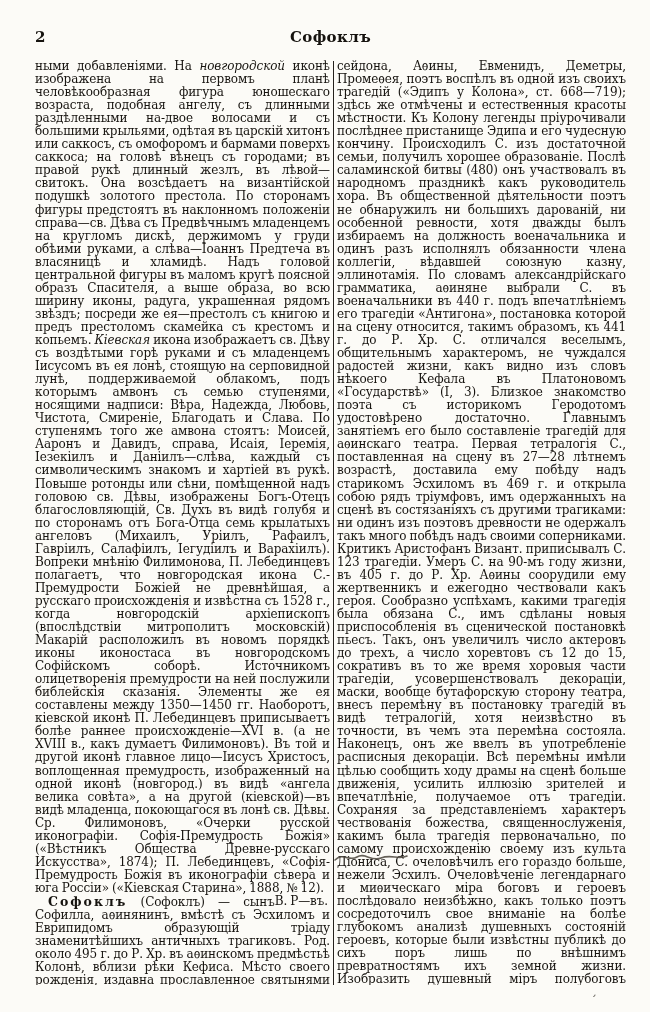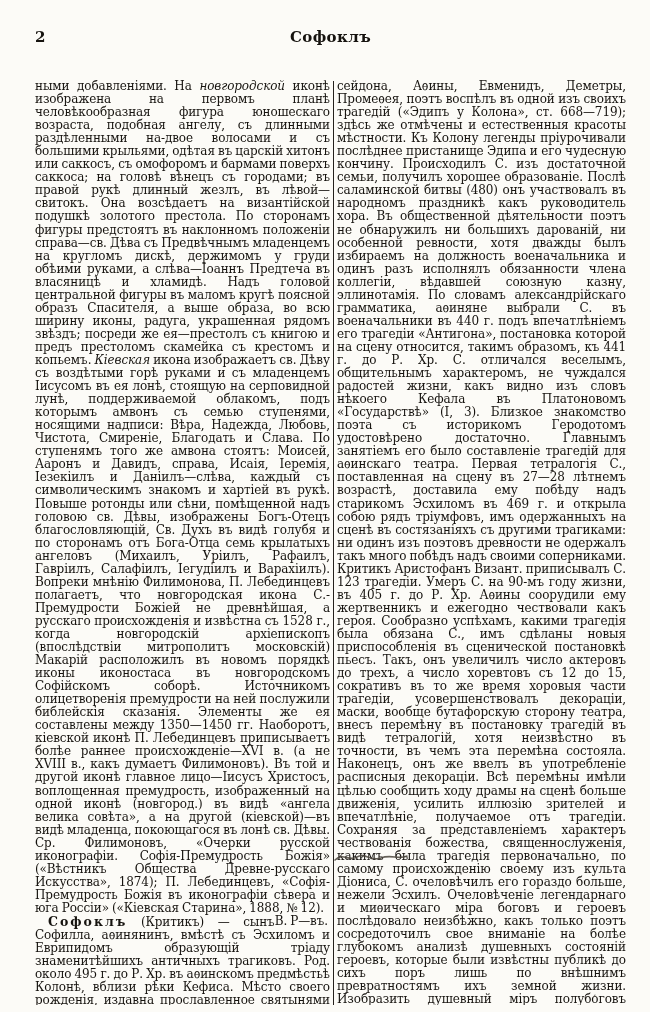--- a/index.html
+++ b/index.html
@@ -15,21 +15,20 @@
   .header {
     position:absolute; top:28px; left:35px; right:24px;
     display:flex; align-items:baseline;
   }
   .pagenum { width:46px; font-size:15px; font-weight:bold; }
   .running-title { flex:1; text-align:center; font-size:15px; font-weight:bold; letter-spacing:.4px; }
   .header-spacer { width:46px; }
   .columns {
     position:absolute; top:60px; left:35px; right:24px; height:925px;
     display:flex;
-    margin-top:20px;
   }
   .col {
     text-align:justify;
     font-size:12px; line-height:13.05px;
     letter-spacing:-0.1px; word-spacing:-0.6px;
     overflow:hidden;
   }
   .col-left { width:295px; }
   .divider { width:1px; background:#24201c; margin:1px 3px 0 3px; }
   .col-right { flex:1; }
@@ -52,21 +51,21 @@
   <div class="header">
     <span class="pagenum">2</span>
     <span class="running-title">Софоклъ</span>
     <span class="header-spacer"></span>
   </div>
 
   <div class="columns">
 
     <div class="col col-left">
       <p><span>ными добавленіями. На </span><span class="it">новгородской</span><span> иконѣ изображена на первомъ планѣ человѣкообразная фигура юношескаго возраста, подобная ангелу, съ длинными раздѣленными на-двое волосами и съ большими крыльями, одѣтая въ царскій хитонъ или саккосъ, съ омофоромъ и бармами поверхъ саккоса; на головѣ вѣнецъ съ городами; въ правой рукѣ длинный жезлъ, въ лѣвой—свитокъ. Она возсѣдаетъ на византійской подушкѣ золотого престола. По сторонамъ фигуры предстоятъ въ наклонномъ положеніи справа—св. Дѣва съ Предвѣчнымъ младенцемъ на кругломъ дискѣ, держимомъ у груди обѣими руками, а слѣва—Іоаннъ Предтеча въ власяницѣ и хламидѣ. Надъ головой центральной фигуры въ маломъ кругѣ поясной образъ Спасителя, а выше образа, во всю ширину иконы, радуга, украшенная рядомъ звѣздъ; посреди же ея—престолъ съ книгою и предъ престоломъ скамейка съ крестомъ и копьемъ. </span><span class="it">Кіевская</span><span> икона изображаетъ св. Дѣву съ воздѣтыми горѣ руками и съ младенцемъ Іисусомъ въ ея лонѣ, стоящую на серповидной лунѣ, поддерживаемой облакомъ, подъ которымъ амвонъ съ семью ступенями, носящими надписи: Вѣра, Надежда, Любовь, Чистота, Смиреніе, Благодать и Слава. По ступенямъ того же амвона стоятъ: Моисей, Ааронъ и Давидъ, справа, Исаія, Іеремія, Іезекіилъ и Даніилъ—слѣва, каждый съ символическимъ знакомъ и хартіей въ рукѣ. Повыше ротонды или сѣни, помѣщенной надъ головою св. Дѣвы, изображены Богъ-Отецъ благословляющій, Св. Духъ въ видѣ голубя и по сторонамъ отъ Бога-Отца семь крылатыхъ ангеловъ (Михаилъ, Уріилъ, Рафаилъ, Гавріилъ, Салафіилъ, Іегудіилъ и Варахіилъ). Вопреки мнѣнію Филимонова, П. Лебединцевъ полагаетъ, что новгородская икона С.-Премудрости Божіей не древнѣйшая, а русскаго происхожденія и извѣстна съ 1528 г., когда новгородскій архіепископъ (впослѣдствіи митрополитъ московскій) Макарій расположилъ въ новомъ порядкѣ иконы иконостаса въ новгородскомъ Софійскомъ соборѣ. Источникомъ олицетворенія премудрости на ней послужили библейскія сказанія. Элементы же ея составлены между 1350—1450 гг. Наоборотъ, кіевской иконѣ П. Лебединцевъ приписываетъ болѣе раннее происхожденіе—XVI в. (а не XVIII в., какъ думаетъ Филимоновъ). Въ той и другой иконѣ главное лицо—Іисусъ Христосъ, воплощенная премудрость, изображенный на одной иконѣ (новгород.) въ видѣ «ангела велика совѣта», а на другой (кіевской)—въ видѣ младенца, покоющагося въ лонѣ св. Дѣвы. Ср. Филимоновъ, «Очерки русской иконографіи. Софія-Премудрость Божія» («Вѣстникъ Общества Древне-русскаго Искусства», 1874); П. Лебединцевъ, «Софія-Премудрость Божія въ иконографіи сѣвера и юга Россіи» («Кіевская Старина», 1888, № 12).</span><span class="sig">В. Р—въ.</span></p>
-      <p class="entry"><span class="headword">Софоклъ</span><span class="greek"> (Критикъ)</span><span> — сынъ Софилла, аѳинянинъ, вмѣстѣ съ Эсхиломъ и Еврипидомъ образующій тріаду знаменитѣйшихъ античныхъ трагиковъ. Род. около 495 г. до Р. Хр. въ аѳинскомъ предмѣстьѣ Колонѣ, вблизи рѣки Кефиса. Мѣсто своего рожденія, издавна прославленное святынями и алтарями По-</span></p>
+      <p class="entry"><span class="headword">Софоклъ</span><span class="greek"> (Софоклъ)</span><span> — сынъ Софилла, аѳинянинъ, вмѣстѣ съ Эсхиломъ и Еврипидомъ образующій тріаду знаменитѣйшихъ античныхъ трагиковъ. Род. около 495 г. до Р. Хр. въ аѳинскомъ предмѣстьѣ Колонѣ, вблизи рѣки Кефиса. Мѣсто своего рожденія, издавна прославленное святынями и алтарями По-</span></p>
     </div>
 
     <div class="divider"></div>
 
     <div class="col col-right">
       <p>сейдона, Аѳины, Евменидъ, Деметры, Промеѳея, поэтъ воспѣлъ въ одной изъ своихъ трагедій («Эдипъ у Колона», ст. 668—719); здѣсь же отмѣчены и естественныя красоты мѣстности. Къ Колону легенды пріурочивали послѣднее пристанище Эдипа и его чудесную кончину. Происходилъ С. изъ достаточной семьи, получилъ хорошее образованіе. Послѣ саламинской битвы (480) онъ участвовалъ въ народномъ праздникѣ какъ руководитель хора. Въ общественной дѣятельности поэтъ не обнаружилъ ни большихъ дарованій, ни особенной ревности, хотя дважды былъ избираемъ на должность военачальника и одинъ разъ исполнялъ обязанности члена коллегіи, вѣдавшей союзную казну, эллинотамія. По словамъ александрійскаго грамматика, аѳиняне выбрали С. въ военачальники въ 440 г. подъ впечатлѣніемъ его трагедіи «Антигона», постановка которой на сцену относится, такимъ образомъ, къ 441 г. до Р. Хр. С. отличался веселымъ, общительнымъ характеромъ, не чуждался радостей жизни, какъ видно изъ словъ нѣкоего Кефала въ Платоновомъ «Государствѣ» (I, 3). Близкое знакомство поэта съ историкомъ Геродотомъ удостовѣрено достаточно. Главнымъ занятіемъ его было составленіе трагедій для аѳинскаго театра. Первая тетралогія С., поставленная на сцену въ 27—28 лѣтнемъ возрастѣ, доставила ему побѣду надъ старикомъ Эсхиломъ въ 469 г. и открыла собою рядъ тріумфовъ, имъ одержанныхъ на сценѣ въ состязаніяхъ съ другими трагиками: ни одинъ изъ поэтовъ древности не одержалъ такъ много побѣдъ надъ своими соперниками. Критикъ Аристофанъ Визант. приписывалъ С. 123 трагедіи. Умеръ С. на 90-мъ году жизни, въ 405 г. до Р. Хр. Аѳины соорудили ему жертвенникъ и ежегодно чествовали какъ героя. Сообразно успѣхамъ, какими трагедія была обязана С., имъ сдѣланы новыя приспособленія въ сценической постановкѣ пьесъ. Такъ, онъ увеличилъ число актеровъ до трехъ, а число хоревтовъ съ 12 до 15, сокративъ въ то же время хоровыя части трагедіи, усовершенствовалъ декораціи, маски, вообще бутафорскую сторону театра, внесъ перемѣну въ постановку трагедій въ видѣ тетралогій, хотя неизвѣстно въ точности, въ чемъ эта перемѣна состояла. Наконецъ, онъ же ввелъ въ употребленіе расписныя декораціи. Всѣ перемѣны имѣли цѣлью сообщить ходу драмы на сценѣ больше движенія, усилить иллюзію зрителей и впечатлѣніе, получаемое отъ трагедіи. Сохраняя за представленіемъ характеръ чествованія божества, священнослуженія, какимъ была трагедія первоначально, по самому происхожденію своему изъ культа Діониса, С. очеловѣчилъ его гораздо больше, нежели Эсхилъ. Очеловѣченіе легендарнаго и миѳическаго міра боговъ и героевъ послѣдовало неизбѣжно, какъ только поэтъ сосредоточилъ свое вниманіе на болѣе глубокомъ анализѣ душевныхъ состояній героевъ, которые были извѣстны публикѣ до сихъ поръ лишь по внѣшнимъ превратностямъ ихъ земной жизни. Изобразить душевный міръ полубоговъ возможно было не иначе, какъ чертами простыхъ смерт-</p>
     </div>
 
   </div>
 

